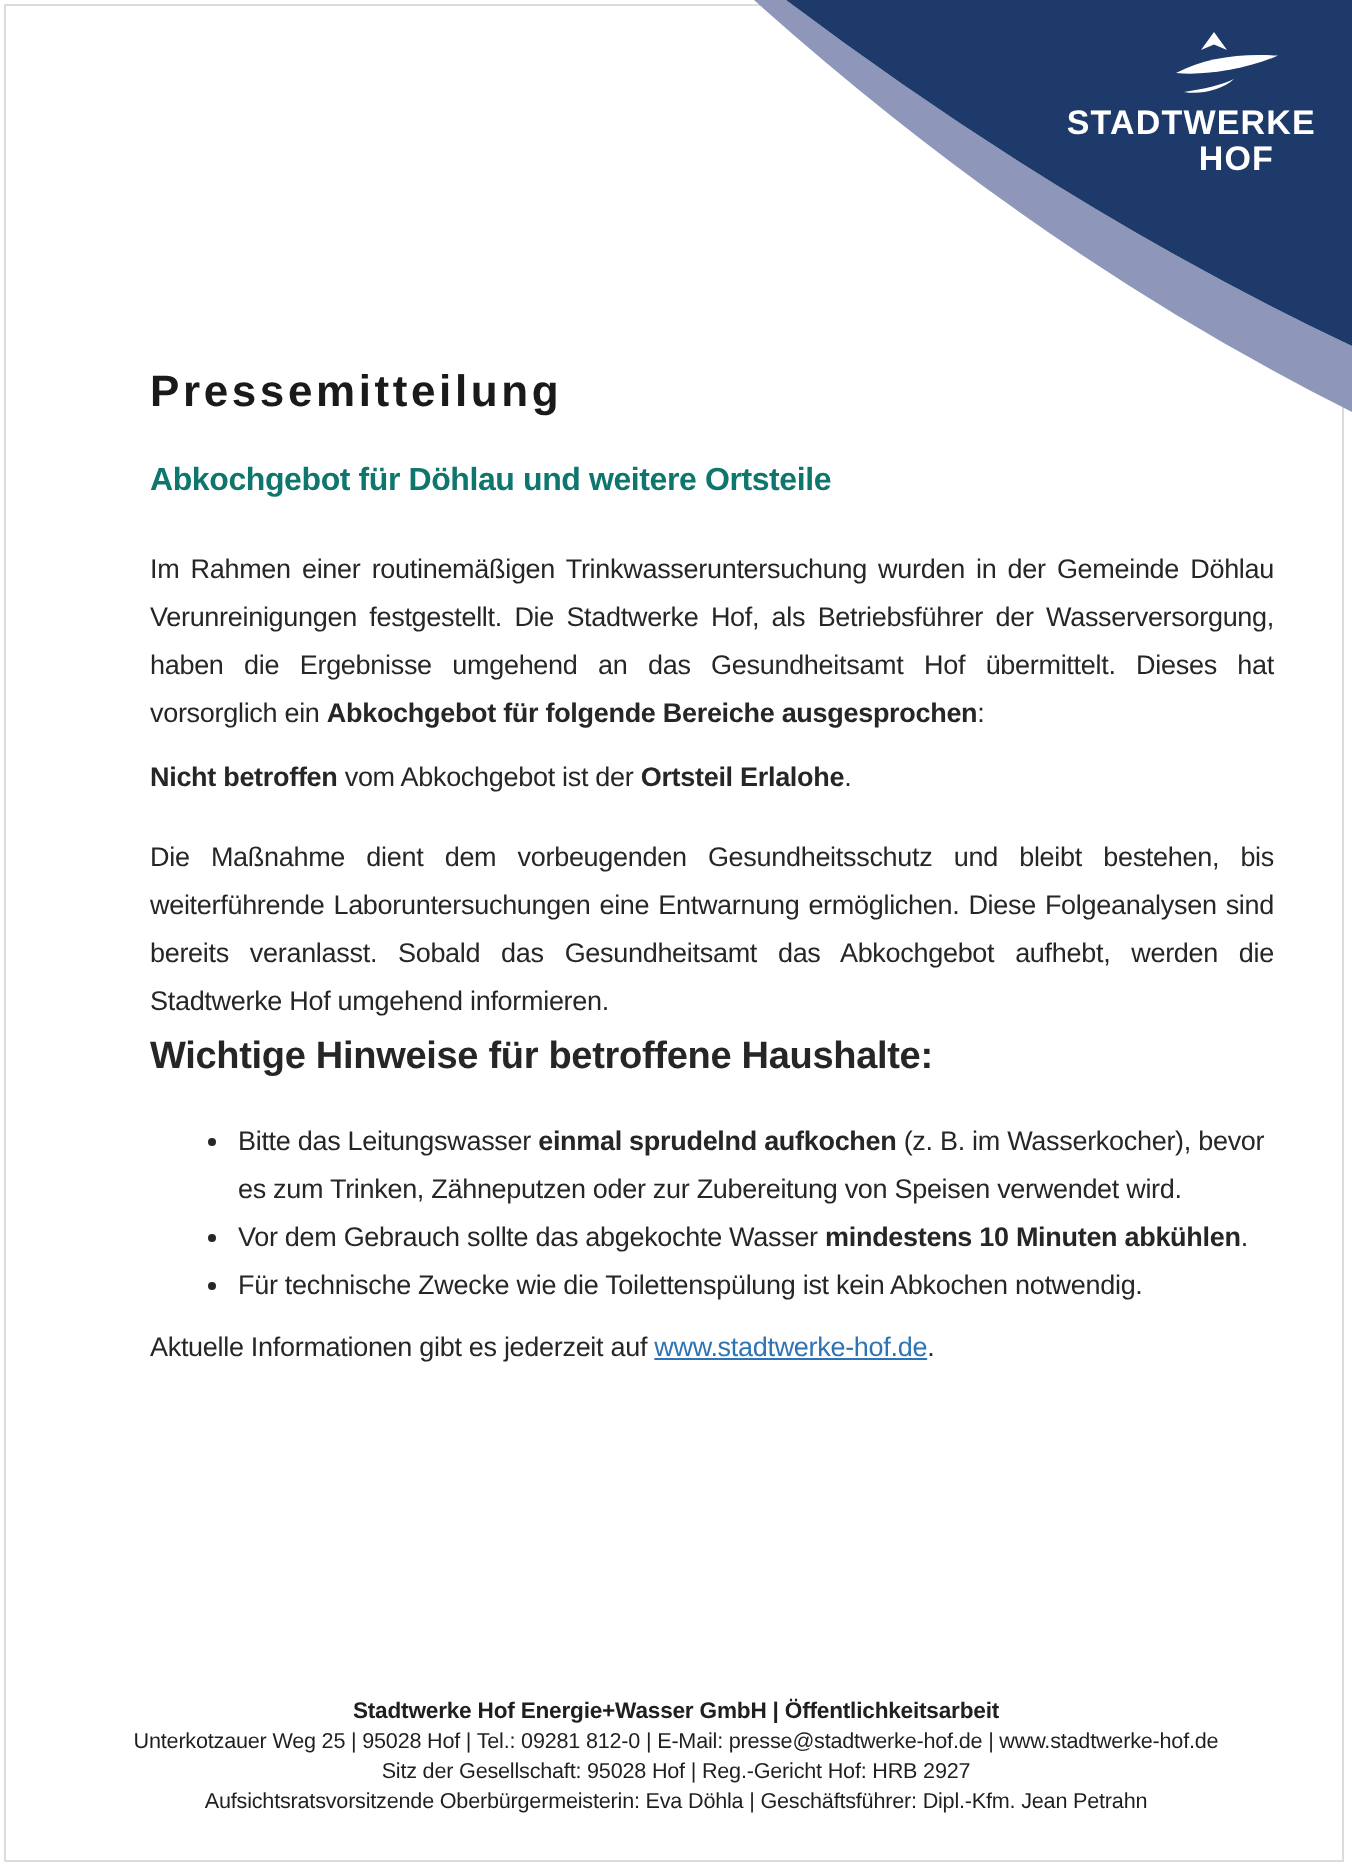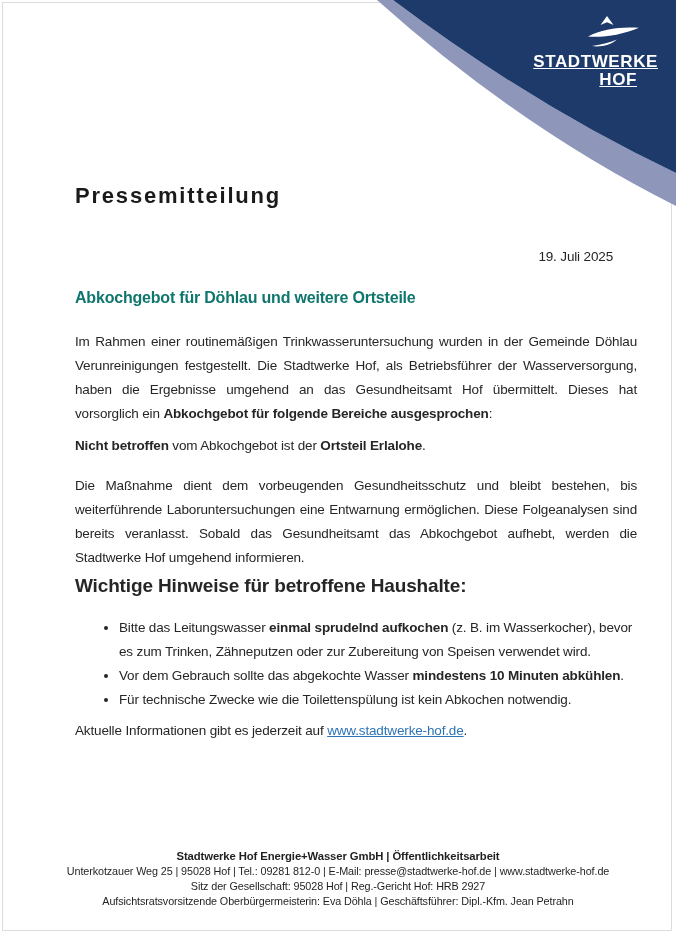--- a/index.html
+++ b/index.html
@@ -8,21 +8,21 @@
     font-family:"Liberation Sans", sans-serif; color:#262626;
   }
   .page-border {
     position:absolute; left:2px; top:2px; right:4px; bottom:3px;
     border:1px solid #dcdcdc; pointer-events:none;
   }
   
   .ribbon { position:absolute; top:0; left:0; width:676px; height:230px; }
   .logo {
     position:absolute; top:16px; right:18px; width:160px;
-    text-align:right; color:#ffffff;text-decoration:underline;
+    text-align:right; color:#ffffff;
   }
   .logo-mark { display:block; margin:0 18px 3px auto; }
   .logo-line { font-weight:bold; font-size:17px; line-height:18px; letter-spacing:0.6px; }
   .logo-line.hof { margin-right:21px; }
 
   
   .content {
     position:absolute; left:75px; top:0; width:562px;
     font-size:13.5px; line-height:24px; letter-spacing:-0.15px;
   }
@@ -69,21 +69,20 @@
       <path d="M6,30 C16,28.5 24.5,26.5 31,23.5 C25,29 14,31.5 6,30 Z"></path>
     </g>
   </svg>
   <div class="logo-line">STADTWERKE</div>
   <div class="logo-line hof">HOF</div>
 </div>
 
 <div class="content">
   <h1 class="doc-title">Pressemitteilung</h1>
 
-  <div class="date-row">19. Juli 2025</div>
 
   <h2 class="headline">Abkochgebot für Döhlau und weitere Ortsteile</h2>
 
   <p class="intro"><span>Im Rahmen einer routinemäßigen Trinkwasseruntersuchung wurden in der Gemeinde Döhlau Verunreinigungen festgestellt. Die Stadtwerke Hof, als Betriebsführer der Wasserversorgung, haben die Ergebnisse umgehend an das Gesundheitsamt Hof übermittelt. Dieses hat vorsorglich ein </span><span class="b">Abkochgebot für folgende Bereiche ausgesprochen</span><span>:</span></p>
 
 
   <p class="exception"><span class="b">Nicht betroffen</span><span> vom Abkochgebot ist der </span><span class="b">Ortsteil Erlalohe</span><span>.</span></p>
 
   <p class="measure"><span>Die Maßnahme dient dem vorbeugenden Gesundheitsschutz und bleibt bestehen, bis weiterführende Laboruntersuchungen eine Entwarnung ermöglichen. Diese Folgeanalysen sind bereits veranlasst. Sobald das Gesundheitsamt das Abkochgebot aufhebt, werden die Stadtwerke Hof umgehend informieren.</span></p>
 

